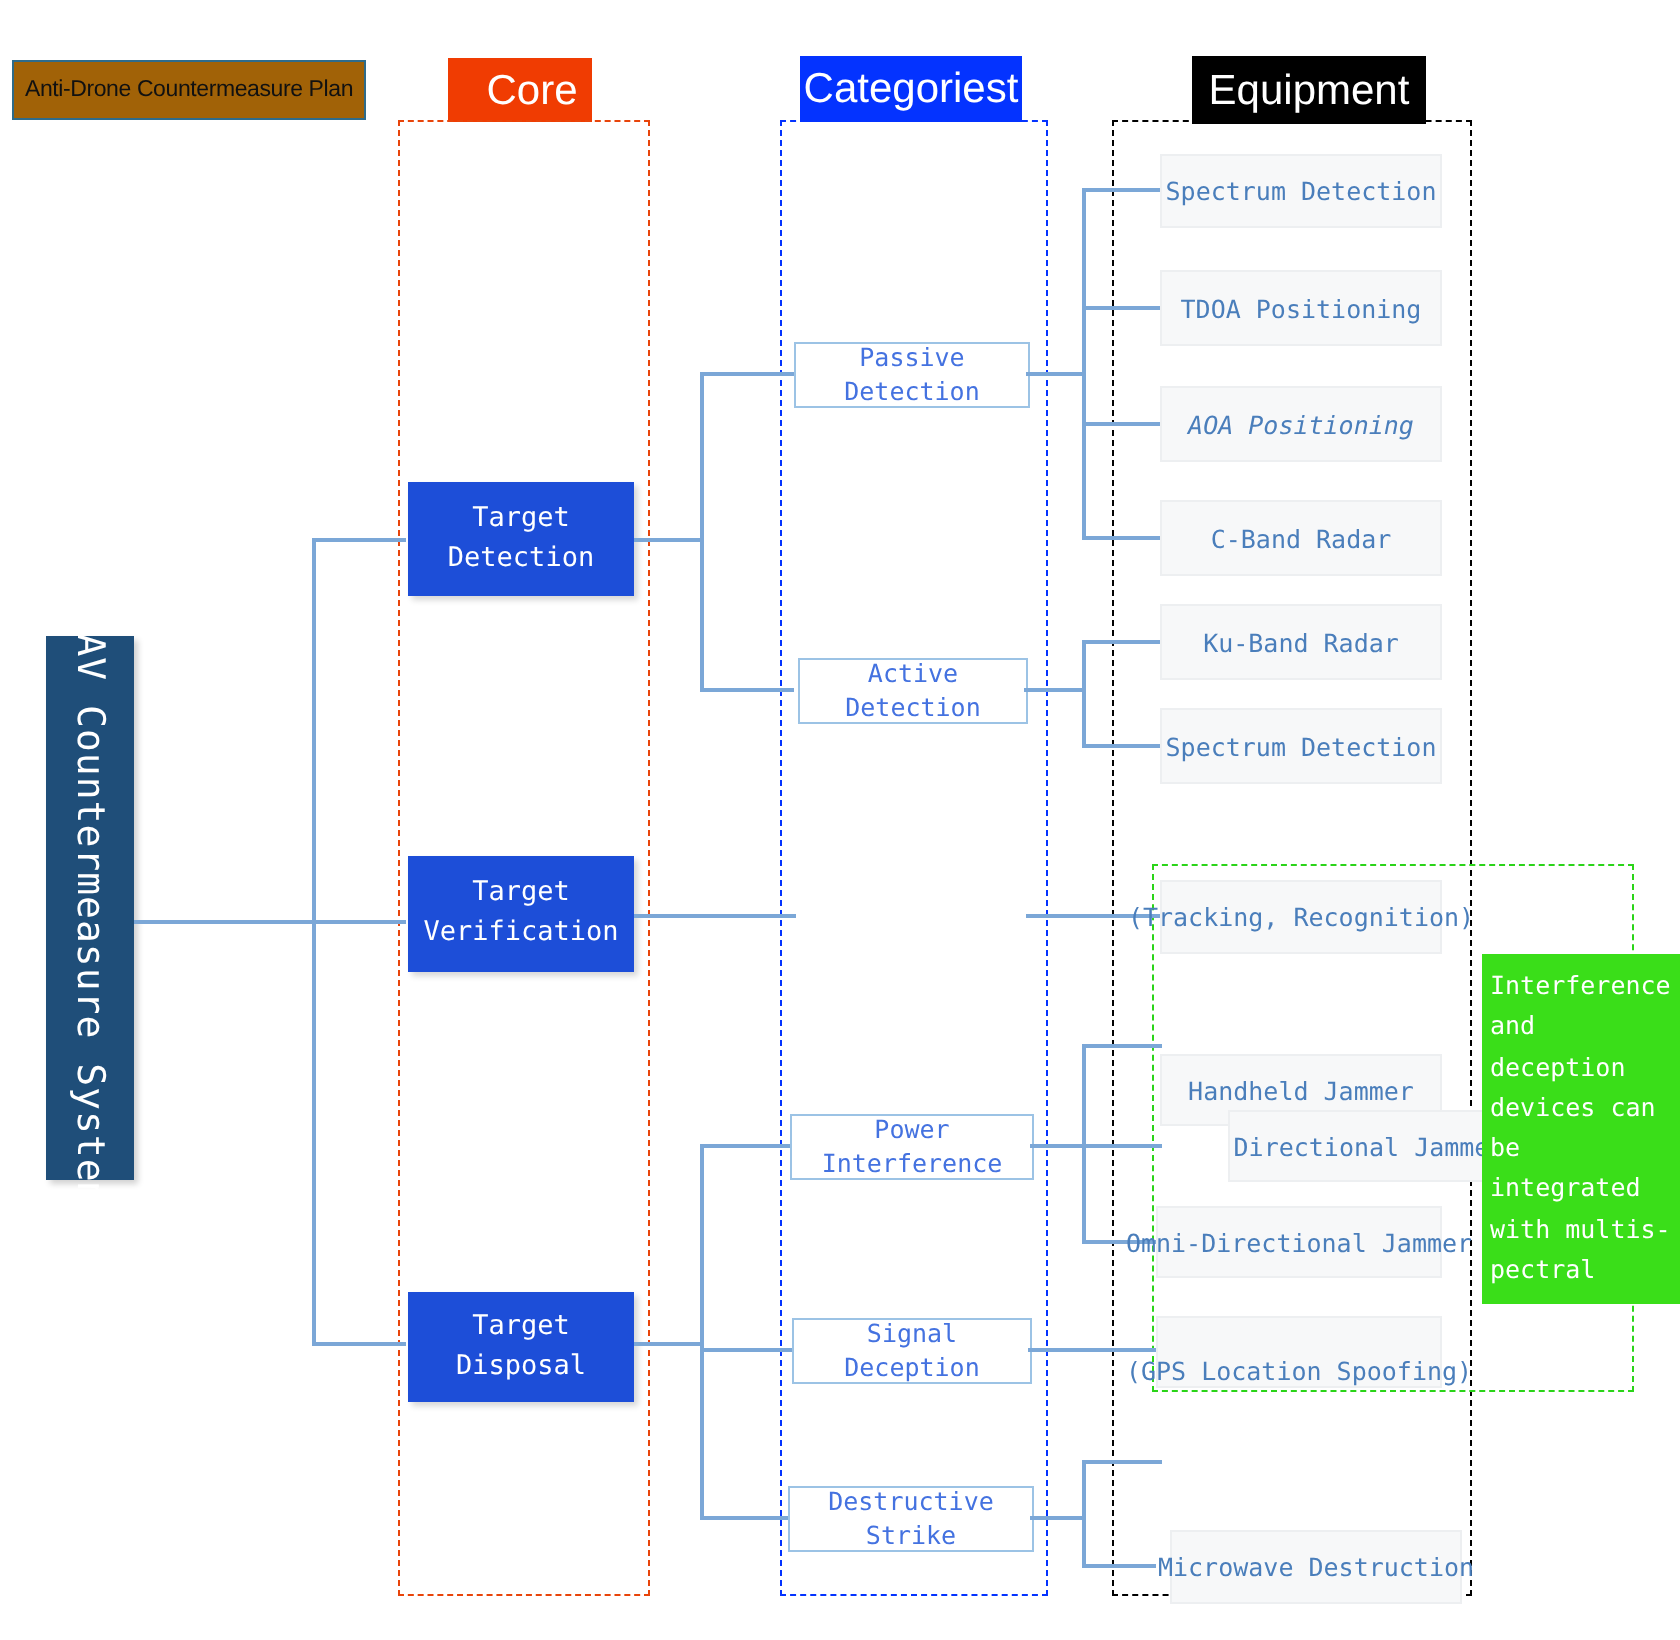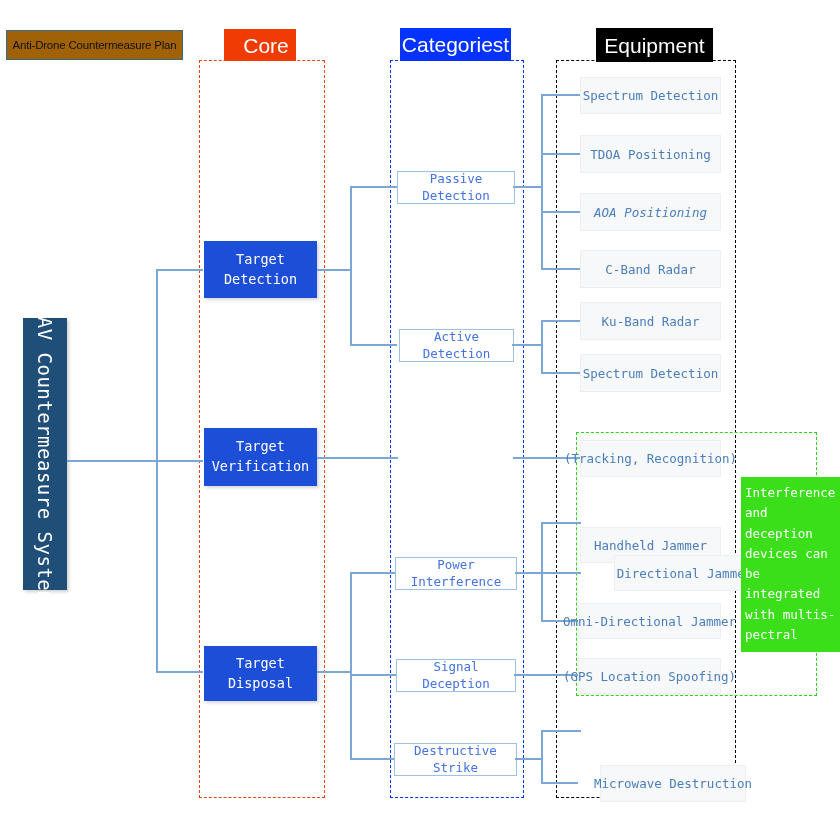--- a/index.html
+++ b/index.html
@@ -274,22 +274,22 @@
   </div>
   <div class="eq-box" style="left:580px; top:505px; width:139px; height:34px;margin-top:22px;">
     <span>Handheld Jammer</span>
   </div>
   <div class="eq-box" style="left:580px; top:555px; width:139px; height:34px;margin-left:34px;">
     <span>Directional Jammer</span>
   </div>
   <div class="eq-box" style="left:578px; top:603px; width:141px; height:34px;">
     <span>Omni-Directional Jammer</span>
   </div>
-  <div class="eq-box" style="left:578px; top:658px; width:141px; height:34px;">
+  <div class="eq-box" style="left:578px; top:658px; width:141px; height:34px;align-items:flex-end;">
     <span>(GPS Location Spoofing)</span>
   </div>
-  <div class="eq-box" style="left:600px; top:765px; width:144px; height:35px;text-align:center;">
+  <div class="eq-box" style="left:585px; top:765px; width:144px; height:35px;text-align:center;">
     <span>Microwave Destruction</span>
   </div>
 
   <div class="green-note">Interference and deception devices can be integrated with multis-pectral servo</div>
 
 </div>
 
 </body></html>

